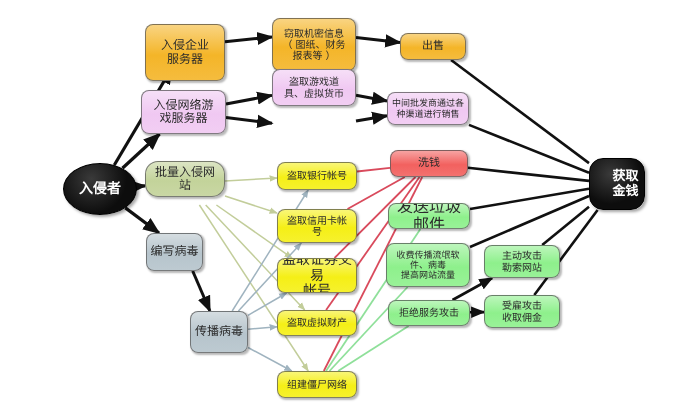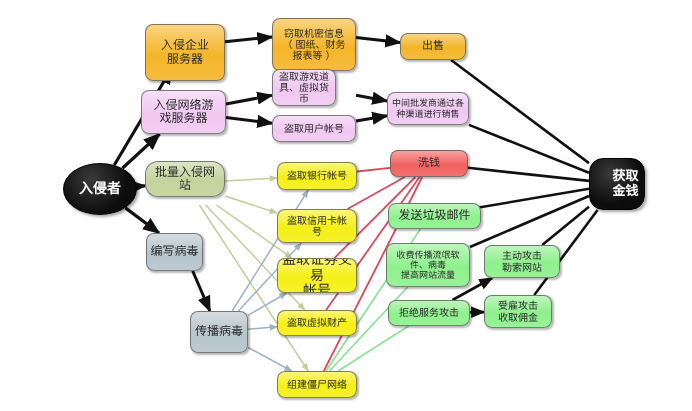--- a/index.html
+++ b/index.html
@@ -149,26 +149,23 @@
         <span class="lbl">编写病毒</span>
       </div>
       <div class="node rect" style="left: 190px; top: 311px; width: 58px; height: 42px; font-size: 12px; background: linear-gradient(rgb(213, 221, 225) 0%, rgb(182, 196, 204) 55%, rgb(189, 202, 209) 100%); color: rgb(43, 43, 43);">
         <span class="lbl">传播病毒</span>
       </div>
       <div class="node rect" style="left: 272px; top: 18px; width: 84px; height: 53px; font-size: 10px; background: linear-gradient(rgb(249, 212, 130) 0%, rgb(244, 181, 40) 55%, rgb(245, 188, 62) 100%); color: rgb(43, 43, 43);">
         <span class="lbl">窃取机密信息
 （ 图纸、财务
 报表等 ）</span>
       </div>
-      <div class="node rect" style="left: 272px; top: 69px; width: 64px; height: 37px; font-size: 10px; background: linear-gradient(rgb(246, 223, 247) 0%, rgb(240, 200, 242) 55%, rgb(242, 206, 243) 100%); color: rgb(43, 43, 43);">
+      <div class="node rect" style="left: 272px; top: 69px; width: 84px; height: 37px; font-size: 10px; background: linear-gradient(rgb(246, 223, 247) 0%, rgb(240, 200, 242) 55%, rgb(242, 206, 243) 100%); color: rgb(43, 43, 43);">
         <span class="lbl">盗取游戏道
 具、虚拟货币</span>
-      </div>
-      <div class="node rect" style="left: 272px; top: 115px; width: 84px; height: 27px; font-size: 10px; background: linear-gradient(rgb(246, 223, 247) 0%, rgb(240, 200, 242) 55%, rgb(242, 206, 243) 100%); color: rgb(43, 43, 43);">
-        <span class="lbl">盗取用户帐号</span>
       </div>
       <div class="node rect" style="left: 277px; top: 162px; width: 80px; height: 28px; font-size: 10px; background: linear-gradient(rgb(249, 246, 120) 0%, rgb(245, 239, 22) 55%, rgb(246, 241, 45) 100%); color: rgb(43, 43, 43);">
         <span class="lbl">盗取银行帐号</span>
       </div>
       <div class="node rect" style="left: 277px; top: 209px; width: 80px; height: 34px; font-size: 10px; background: linear-gradient(rgb(249, 246, 120) 0%, rgb(245, 239, 22) 55%, rgb(246, 241, 45) 100%); color: rgb(43, 43, 43);">
         <span class="lbl">盗取信用卡帐
 号</span>
       </div>
       <div class="node rect" style="left: 277px; top: 258px; width: 80px; height: 35px; font-size: 14px; background: linear-gradient(rgb(249, 246, 120) 0%, rgb(245, 239, 22) 55%, rgb(246, 241, 45) 100%); color: rgb(43, 43, 43);">
         <span class="lbl">盗取证券交易
@@ -183,36 +180,36 @@
       <div class="node rect" style="left: 400px; top: 33px; width: 66px; height: 27px; font-size: 11px; background: linear-gradient(rgb(249, 212, 130) 0%, rgb(244, 181, 40) 55%, rgb(245, 188, 62) 100%); color: rgb(43, 43, 43);">
         <span class="lbl">出售</span>
       </div>
       <div class="node rect" style="left: 387px; top: 92px; width: 82px; height: 33px; font-size: 9px; background: linear-gradient(rgb(246, 223, 247) 0%, rgb(240, 200, 242) 55%, rgb(242, 206, 243) 100%); color: rgb(43, 43, 43);">
         <span class="lbl">中间批发商通过各
 种渠道进行销售</span>
       </div>
       <div class="node rect" style="left: 390px; top: 150px; width: 78px; height: 27px; font-size: 11px; background: linear-gradient(rgb(247, 163, 162) 0%, rgb(242, 97, 95) 55%, rgb(243, 113, 111) 100%); color: rgb(43, 43, 43);">
         <span class="lbl">洗钱</span>
       </div>
-      <div class="node rect" style="left: 388px; top: 203px; width: 93px; height: 26px; font-size: 12px; background: linear-gradient(rgb(189, 246, 188) 0%, rgb(142, 240, 140) 55%, rgb(153, 242, 152) 100%); color: rgb(43, 43, 43);">
+      <div class="node rect" style="left: 388px; top: 203px; width: 82px; height: 26px; font-size: 16px; background: linear-gradient(rgb(189, 246, 188) 0%, rgb(142, 240, 140) 55%, rgb(153, 242, 152) 100%); color: rgb(43, 43, 43);">
         <span class="lbl">发送垃圾邮件</span>
       </div>
       <div class="node rect" style="left: 386px; top: 243px; width: 84px; height: 44px; font-size: 9px; background: linear-gradient(rgb(189, 246, 188) 0%, rgb(142, 240, 140) 55%, rgb(153, 242, 152) 100%); color: rgb(43, 43, 43);">
         <span class="lbl">收费传播流氓软
 件、病毒
 提高网站流量</span>
       </div>
       <div class="node rect" style="left: 388px; top: 300px; width: 82px; height: 26px; font-size: 10px; background: linear-gradient(rgb(189, 246, 188) 0%, rgb(142, 240, 140) 55%, rgb(153, 242, 152) 100%); color: rgb(43, 43, 43);">
         <span class="lbl">拒绝服务攻击</span>
       </div>
       <div class="node rect" style="left: 484px; top: 245px; width: 76px; height: 33px; font-size: 10px; background: linear-gradient(rgb(189, 246, 188) 0%, rgb(142, 240, 140) 55%, rgb(153, 242, 152) 100%); color: rgb(43, 43, 43);">
         <span class="lbl">主动攻击
 勒索网站</span>
       </div>
-      <div class="node rect" style="left: 484px; top: 295px; width: 68px; height: 33px; font-size: 10px; background: linear-gradient(rgb(189, 246, 188) 0%, rgb(142, 240, 140) 55%, rgb(153, 242, 152) 100%); color: rgb(43, 43, 43);">
+      <div class="node rect" style="left: 484px; top: 295px; width: 76px; height: 33px; font-size: 10px; background: linear-gradient(rgb(189, 246, 188) 0%, rgb(142, 240, 140) 55%, rgb(153, 242, 152) 100%); color: rgb(43, 43, 43);">
         <span class="lbl">受雇攻击
 收取佣金</span>
       </div>
       <div class="node terminal" style="left: 589px; top: 158px; width: 56px; height: 52px; font-size: 13px; background: radial-gradient(circle at 38% 30%, rgb(58, 58, 58) 0%, rgb(13, 13, 13) 62%); color: rgb(255, 255, 255);">
         <span class="lbl">获取
 金钱</span>
       </div>
     </div>
 </div>
 

